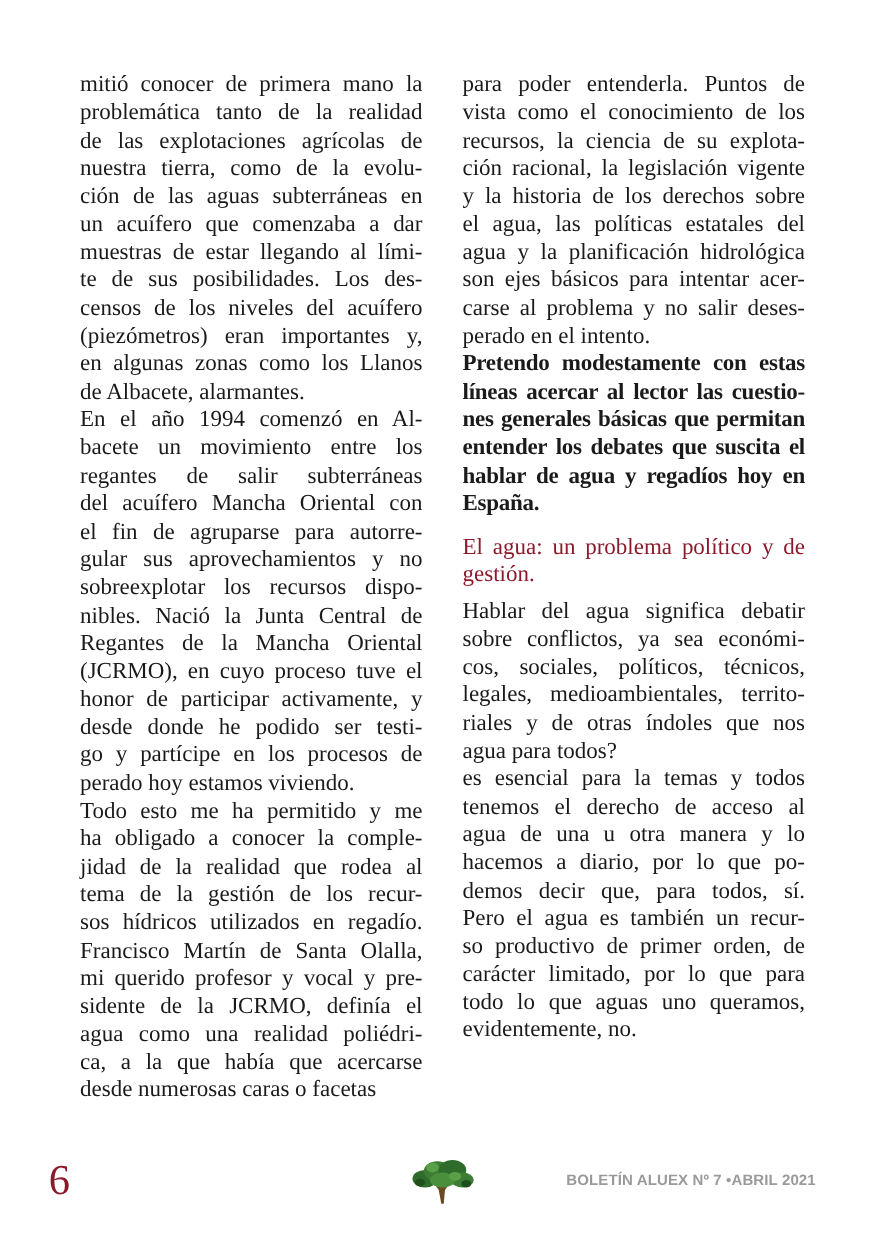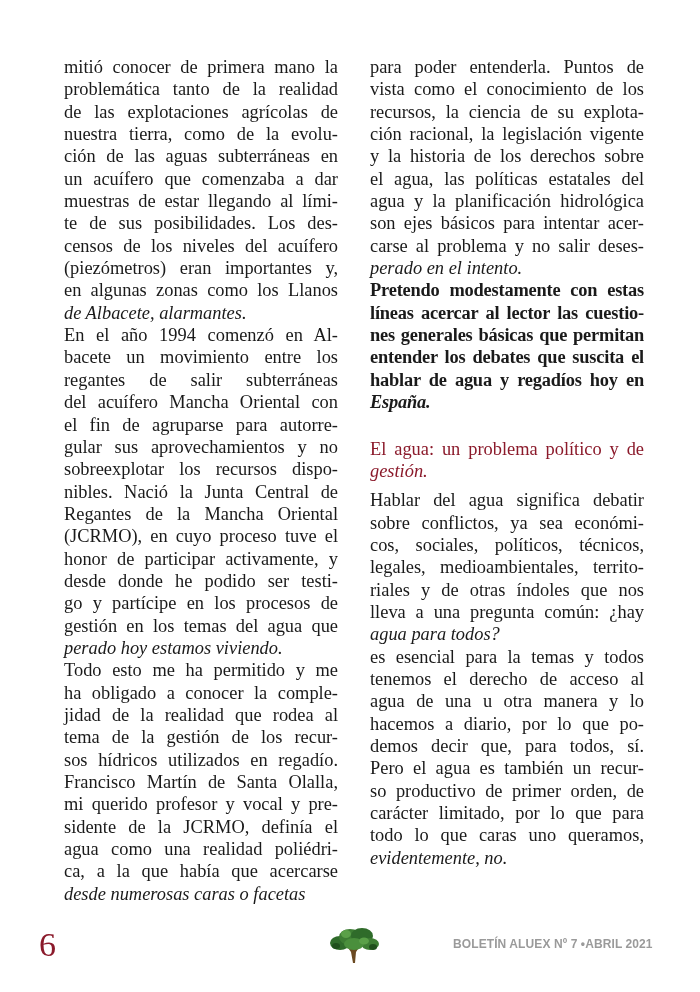--- a/index.html
+++ b/index.html
@@ -7,23 +7,23 @@
   .page { position: absolute; left: 4px; top: 0; width: 700px; height: 992px; background: #fff; }
   .col {
     position: absolute; top: 56px; width: 274px;
     font-family: "Liberation Serif", "DejaVu Serif", serif;
     font-size: 18.4px; line-height: 22.35px; color: #1a1a1a;
     text-align: justify; hyphens: manual;
   }
   .col-left { left: 60px; }
   .col-right { left: 366px; }
   .line { display: block; white-space: nowrap; text-align: justify; text-align-last: justify; height: 22.35px; overflow: visible; }
-  .line.last { text-align-last: left; font-style: italic; }
+  .line.last { text-align-last: left; }
   .bold .line { font-weight: bold; letter-spacing: -0.2px; }
-  .heading { color: #8b1a2b; margin-top: 24px; margin-bottom: 7px; }
+  .heading { color: #8b1a2b; margin-top: 12px; margin-bottom: 7px; }
   .heading .line { text-align-last: left; }
   .heading .line.full { text-align-last: justify; }
   .footer-num {
     position: absolute; left: 35px; top: 925px;
     font-family: "Liberation Serif", "DejaVu Serif", serif;
     font-size: 34px; color: #8b1a2b; line-height: 40px;
   }
   .footer-tree { position: absolute; left: 322px; top: 926px; width: 56px; height: 38px; }
   .footer-text {
     position: absolute; left: 449px; top: 937px;
@@ -58,21 +58,20 @@
         <span class="line">del acuífero Mancha Oriental con</span>
         <span class="line">el fin de agruparse para autorre-</span>
         <span class="line">gular sus aprovechamientos y no</span>
         <span class="line">sobreexplotar los recursos dispo-</span>
         <span class="line">nibles. Nació la Junta Central de</span>
         <span class="line">Regantes de la Mancha Oriental</span>
         <span class="line">(JCRMO), en cuyo proceso tuve el</span>
         <span class="line">honor de participar activamente, y</span>
         <span class="line">desde donde he podido ser testi-</span>
         <span class="line">go y partícipe en los procesos de</span>
-        <span class="line">gestión en los temas del agua que</span>
         <span class="line last">perado hoy estamos viviendo.</span>
       </div>
     <div class="para" id="lp2">
         <span class="line">Todo esto me ha permitido y me</span>
         <span class="line">ha obligado a conocer la comple-</span>
         <span class="line">jidad de la realidad que rodea al</span>
         <span class="line">tema de la gestión de los recur-</span>
         <span class="line">sos hídricos utilizados en regadío.</span>
         <span class="line">Francisco Martín de Santa Olalla,</span>
         <span class="line">mi querido profesor y vocal y pre-</span>
@@ -107,33 +106,32 @@
     <div class="para heading" id="rph">
         <span class="line full">El agua: un problema político y de</span>
         <span class="line last">gestión.</span>
       </div>
     <div class="para" id="rp2">
         <span class="line">Hablar del agua significa debatir</span>
         <span class="line">sobre conflictos, ya sea económi-</span>
         <span class="line">cos, sociales, políticos, técnicos,</span>
         <span class="line">legales, medioambientales, territo-</span>
         <span class="line">riales y de otras índoles que nos</span>
-        <span class="line">lleva a una pregunta común: ¿hay</span>
         <span class="line last">agua para todos?</span>
       </div>
     <div class="para" id="rp3">
         <span class="line">es esencial para la temas y todos</span>
         <span class="line">tenemos el derecho de acceso al</span>
         <span class="line">agua de una u otra manera y lo</span>
         <span class="line">hacemos a diario, por lo que po-</span>
         <span class="line">demos decir que, para todos, sí.</span>
         <span class="line">Pero el agua es también un recur-</span>
         <span class="line">so productivo de primer orden, de</span>
         <span class="line">carácter limitado, por lo que para</span>
-        <span class="line">todo lo que caras uno queramos,</span>
+        <span class="line">todo lo que aguas uno queramos,</span>
         <span class="line last">evidentemente, no.</span>
       </div>
   </div>
 
   <div class="footer-num">6</div>
 
   <svg class="footer-tree" viewBox="0 0 56 38">
     <path d="M27 37 L29 37 L30 26 L34 20 L32 19 L29 23 L28 16 L26 16 L26 23 L22 18 L20 19 L25 26 Z" fill="#6b4a22"></path>
     <ellipse cx="14" cy="17" rx="10" ry="7" fill="#2f6b2a"></ellipse>
     <ellipse cx="24" cy="11" rx="11" ry="8" fill="#3d7d33"></ellipse>

